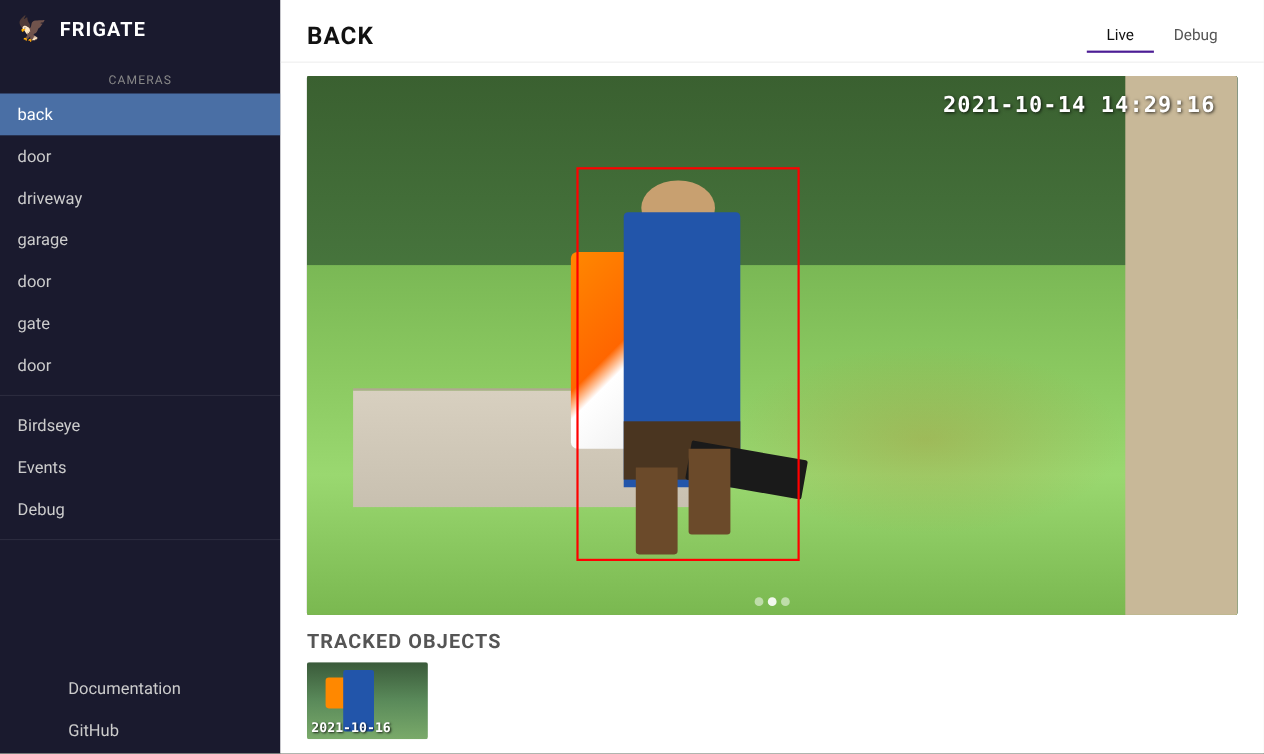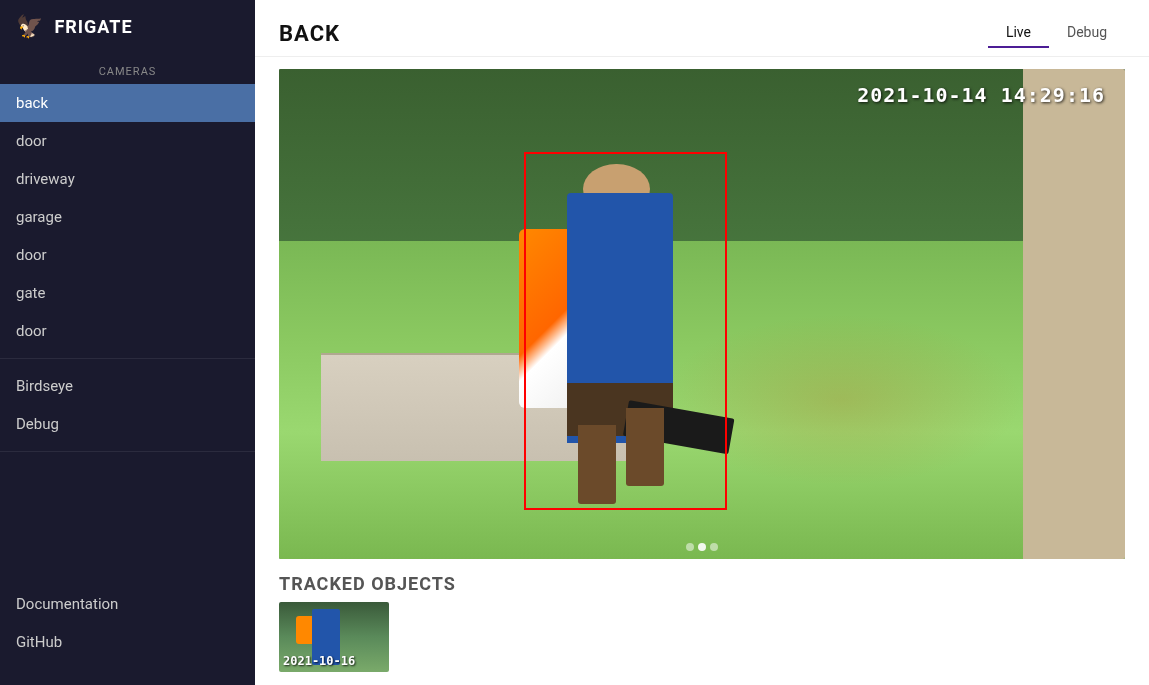--- a/index.html
+++ b/index.html
@@ -63,21 +63,22 @@
     }
 
     .sidebar-divider {
       height: 1px;
       background: rgba(255,255,255,0.08);
       margin: 8px 0;
     }
 
     .sidebar-bottom {
       margin-top: auto;
-      padding-bottom: 24px;
+      padding-bottom: 2px;
+      margin-left: 46px;
     }
 
     
     #main {
       flex: 1;
       display: flex;
       flex-direction: column;
       background: #fff;
       overflow: hidden;
     }
@@ -416,20 +417,21 @@
   <a class="sidebar-item">door</a>
   <a class="sidebar-item">driveway</a>
   <a class="sidebar-item">garage</a>
   <a class="sidebar-item">door</a>
   <a class="sidebar-item">gate</a>
   <a class="sidebar-item">door</a>
 
   <div class="sidebar-divider"></div>
 
   <a class="sidebar-item">Birdseye</a>
+  <a class="sidebar-item">Events</a>
   <a class="sidebar-item">Debug</a>
 
   <div class="sidebar-divider"></div>
 
   <div class="sidebar-bottom">
     <a class="sidebar-item">Documentation</a>
     <a class="sidebar-item">GitHub</a>
   </div>
 </nav>
 

